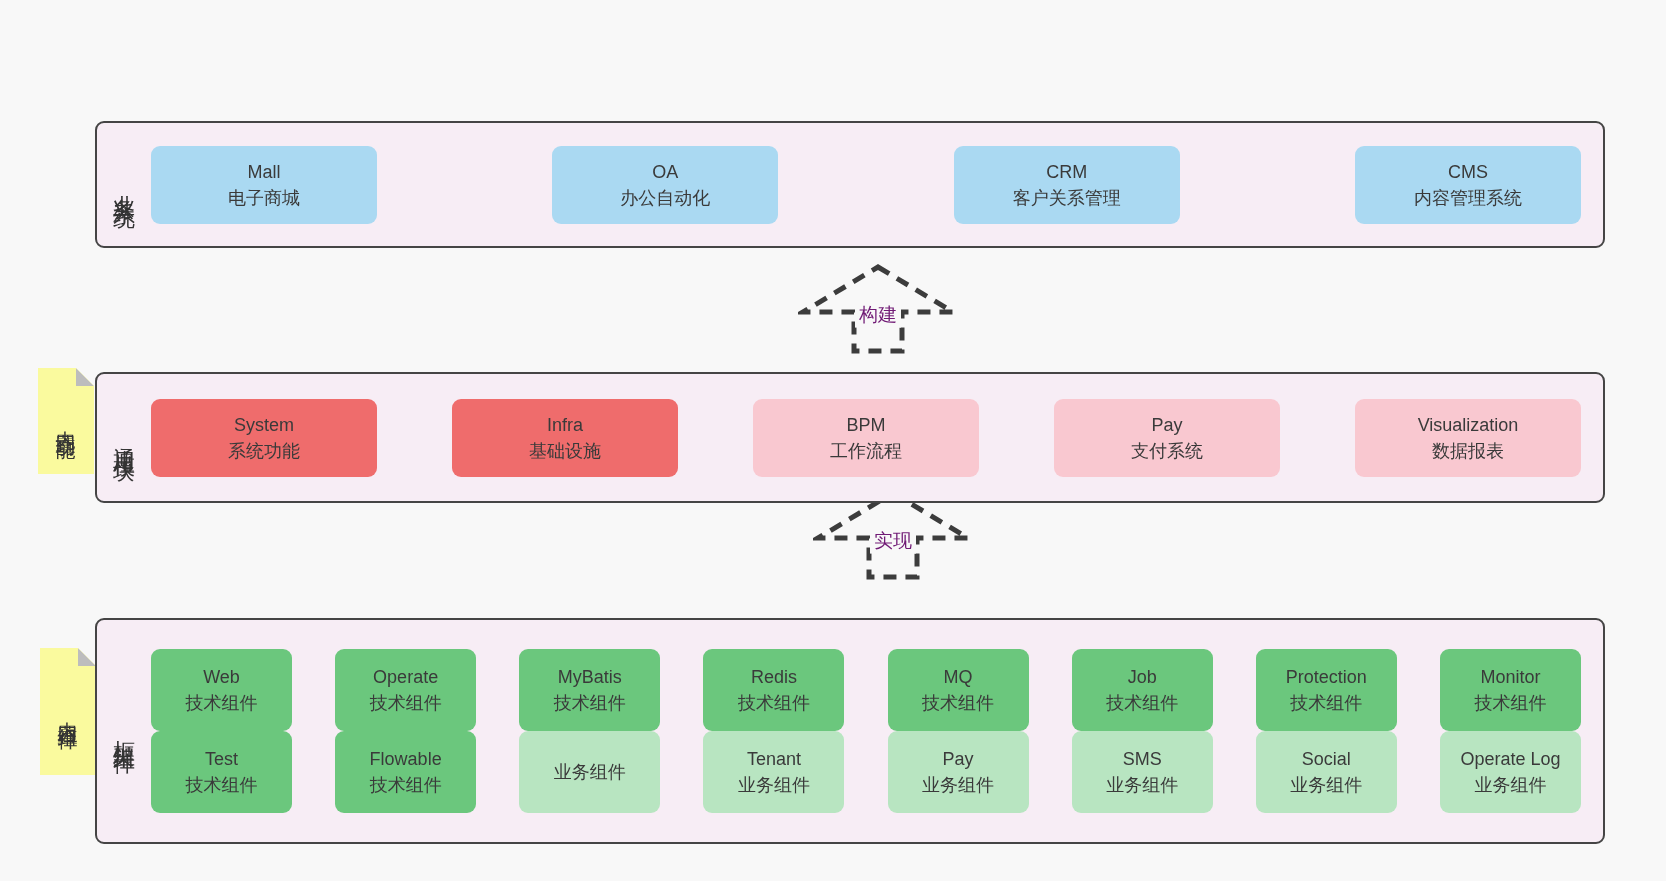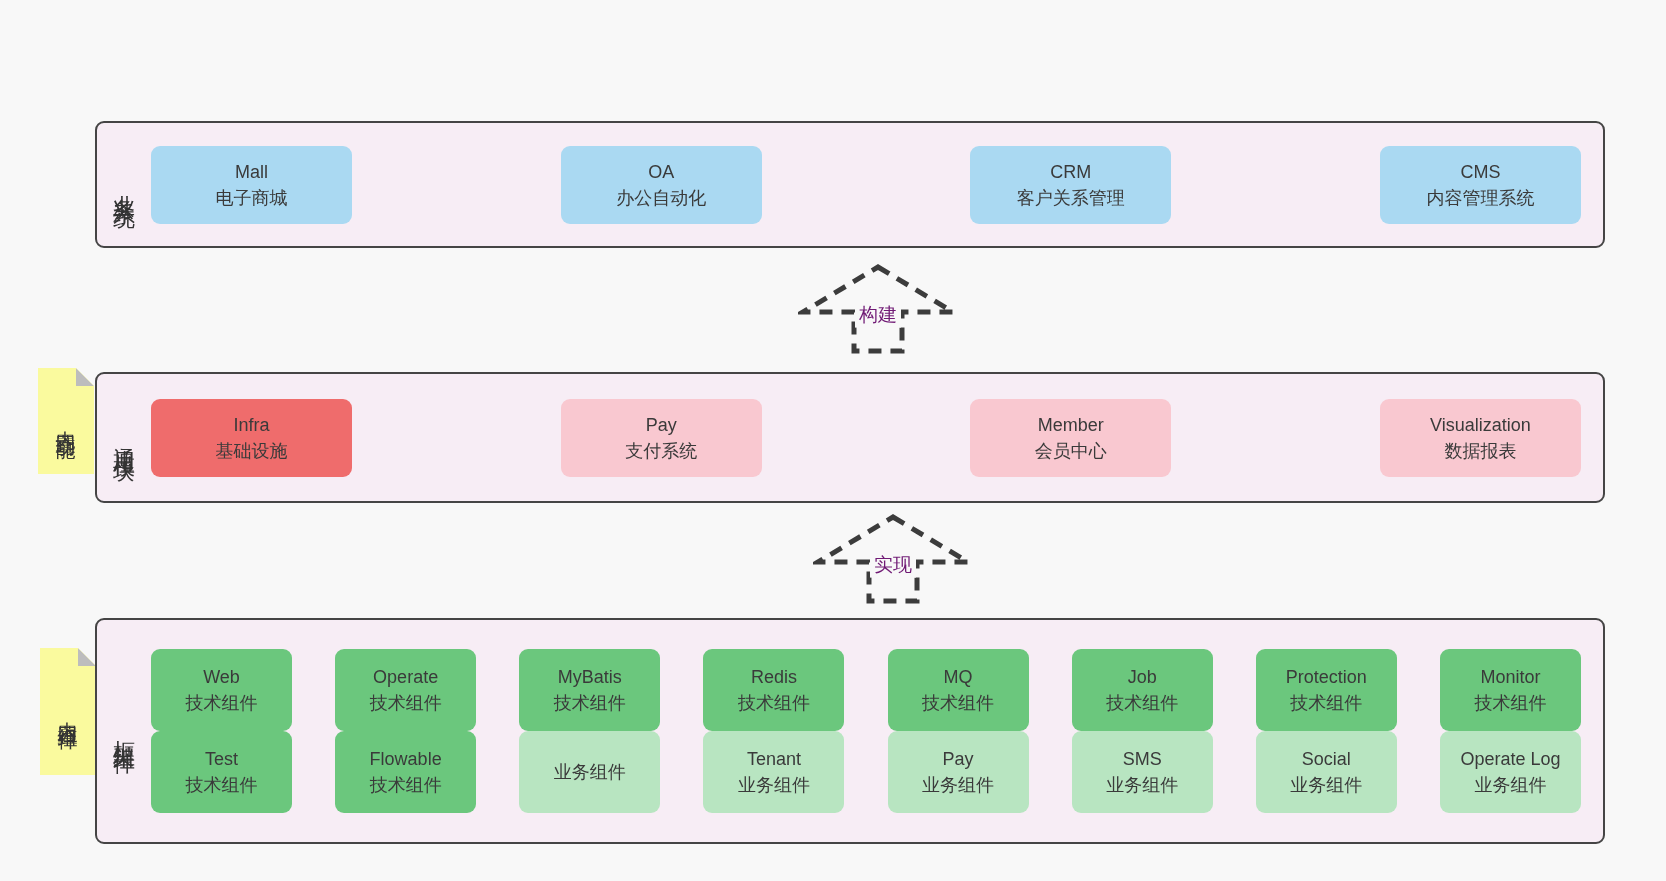--- a/index.html
+++ b/index.html
@@ -39,31 +39,31 @@
   }
   .grid{flex:1;display:flex;justify-content:space-between;margin-right:22px;}
   .rows{flex:1;display:flex;flex-direction:column;margin-right:22px;}
   .rows .grid{margin-right:0;}
   
   .box{
     border-radius:9px;display:flex;flex-direction:column;
     align-items:center;justify-content:center;text-align:center;
     font-size:18px;line-height:26px;padding:2px 6px;box-sizing:border-box;
   }
-  .band-1 .box,.band-2 .box{width:201px;height:78px;}
+  .band-1 .box,.band-2 .box{width:226px;height:78px;}
   .band-3 .box{width:141px;height:82px;}
   .blue{background:#aad9f2;}
   .red{background:#ef6c6c;}
   .pink{background:#f9c8d0;}
   .green{background:#6bc77d;}
   .lightgreen{background:#b8e5c1;}
   
   .arrow{position:absolute;width:160px;height:94px;z-index:0;}
   .arrow-1{left:798px;top:262px;}
-  .arrow-2{left:813px;top:512px;font-family:Liberation Serif, serif;}
+  .arrow-2{left:813px;top:488px;font-family:Liberation Serif, serif;}
   .arrow svg{display:block;}
   .arrow-label{
     position:absolute;left:50%;top:50px;transform:translate(-50%,-40%);
     background:#f8f8f8;padding:0 4px;font-size:19px;color:#701a75;white-space:nowrap;
   }
 </style>
 </head>
 <body>
 
 <div class="note" style="left:38px;top:368px;width:56px;height:106px;">
@@ -105,30 +105,34 @@
   </svg>
   <span class="arrow-label">构建</span>
 </div>
 
 <div class="band band-2">
   <div class="band-label">
     <span class="v-text">通用模块</span>
   </div>
   <div class="grid">
     <div class="box red">
+      <div>System</div>
+      <div>系统功能</div>
+    </div>
+    <div class="box red">
       <div>Infra</div>
       <div>基础设施</div>
+    </div>
+    <div class="box pink">
+      <div>BPM</div>
+      <div>工作流程</div>
     </div>
     <div class="box pink">
       <div>Pay</div>
       <div>支付系统</div>
-    </div>
-    <div class="box pink">
-      <div>Member</div>
-      <div>会员中心</div>
     </div>
     <div class="box pink">
       <div>Visualization</div>
       <div>数据报表</div>
     </div>
   </div>
 </div>
 
 <div class="arrow arrow-2">
   <svg width="160" height="94" viewBox="0 0 160 94">

